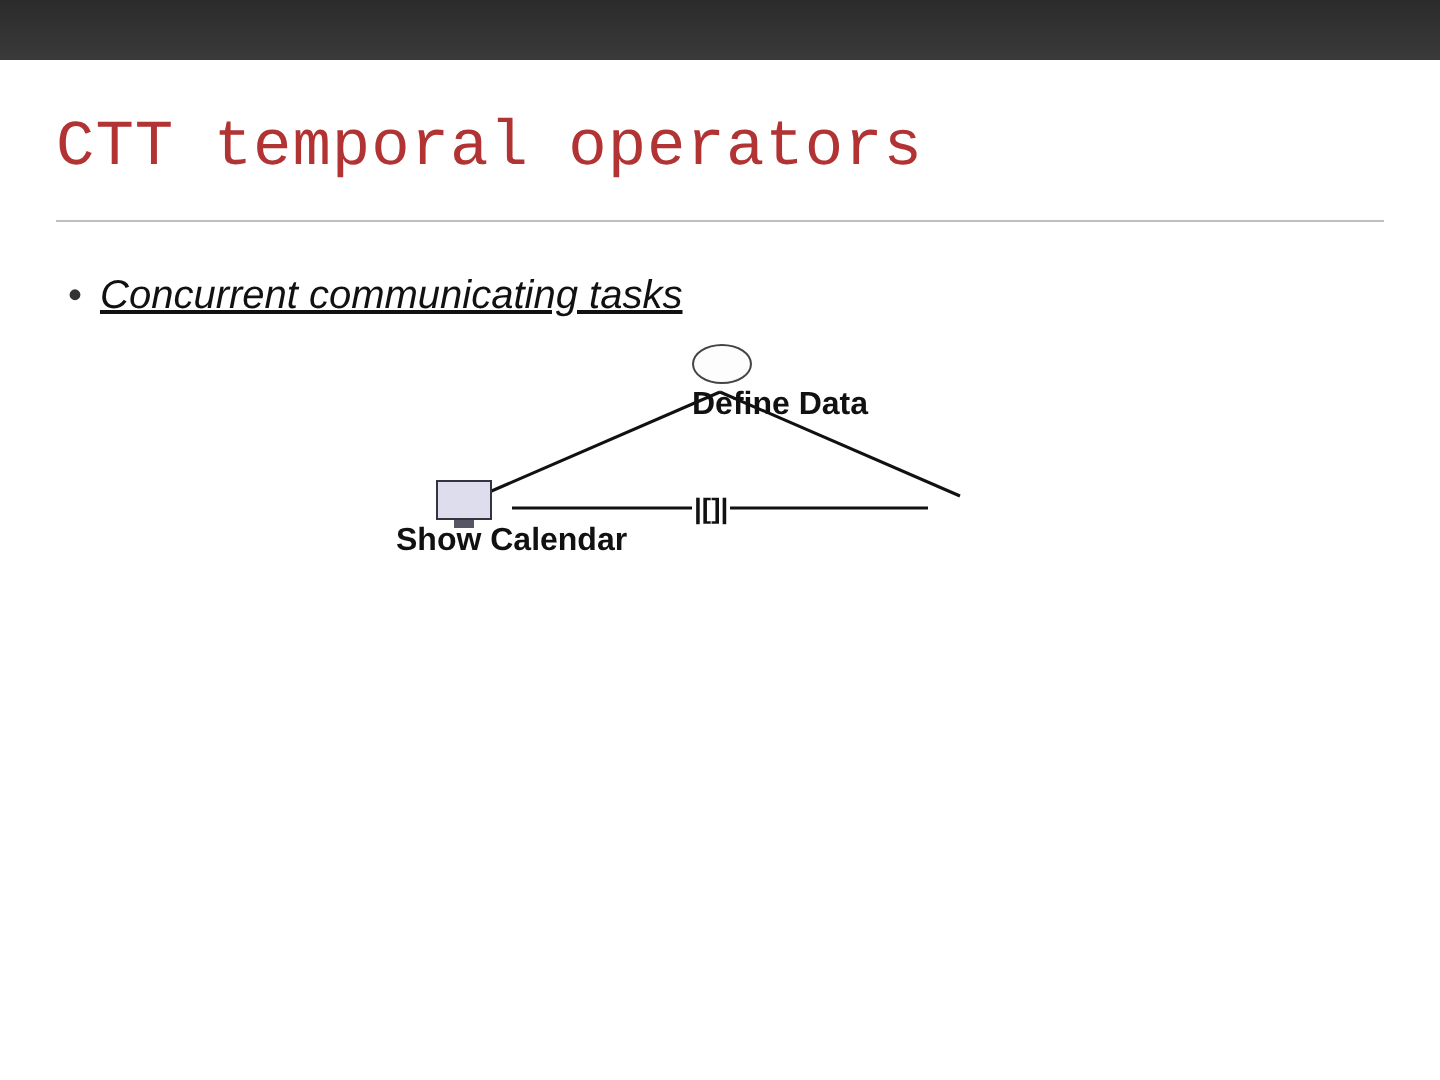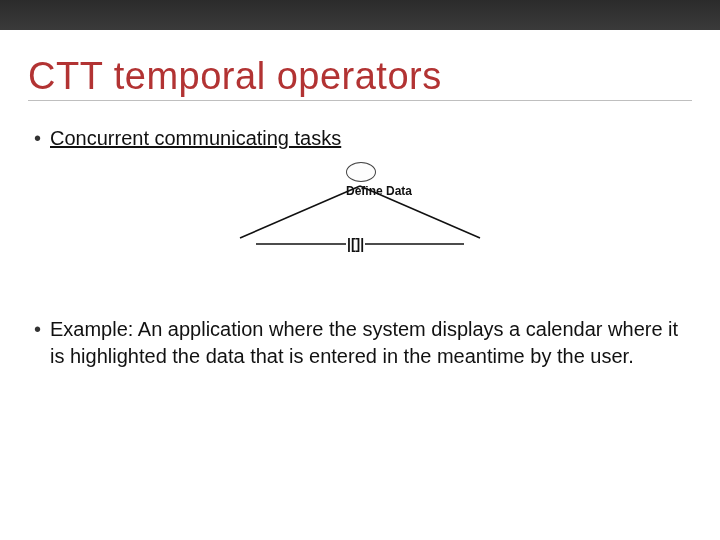--- a/index.html
+++ b/index.html
@@ -17,24 +17,24 @@
     height: 30px;
     background: linear-gradient(#2b2b2b, #3a3a3a);
   }
   .content {
     position: absolute;
     top: 45px; left: 0; right: 0; bottom: 0;
     padding: 0 28px 0 28px;
     box-sizing: border-box;
   }
   .title {
-    font-family: Liberation Sans, sans-serif;
-    font-size: 38px;
+    font-family: Liberation Mono, monospace;
+    font-size: 32px;
     color: #b23333;
-    margin: 10px 0 2px 0;
+    margin: 10px 0 18px 0;
     letter-spacing: 0.5px;
   }
   .rule {
     height: 1px;
     background: #bfbfbf;
     margin-bottom: 24px;
   }
   ul.bullets {
     list-style: none;
     padding: 0;
@@ -47,37 +47,37 @@
     line-height: 1.35;
     margin-bottom: 8px;
   }
   ul.bullets > li::before {
     content: "•";
     position: absolute;
     left: 0;
     top: 0;
     color: #333;
   }
-  .underlined { text-decoration: underline; }
+  .underlined { text-decoration: underline; font-style: italic; }
 
   
   .diagram {
     position: relative;
     width: 380px;
     height: 120px;
     margin: 8px auto 18px auto;
   }
   .diagram svg {
     position: absolute;
     top: 0; left: 0;
   }
   .d-icon {
     position: absolute;
     text-align: center;
-    font-size: 12px;
+    font-size: 16px;
     font-family: Arial, sans-serif;
     font-weight: bold;
   }
   .d-cloud {
     width: 28px; height: 18px;
     border: 1px solid #444;
     border-radius: 50%;
     background: #fdfdfd;
   }
   .d-monitor {
@@ -129,27 +129,26 @@
       <line x1="190" y1="26" x2="70" y2="78" stroke="#111" stroke-width="1.5"></line>
       <line x1="190" y1="26" x2="310" y2="78" stroke="#111" stroke-width="1.5"></line>
       <line x1="86" y1="84" x2="294" y2="84" stroke="#111" stroke-width="1.5"></line>
     </svg>
 
     <div class="d-icon" style="left:176px; top:2px;">
       <div class="d-cloud"></div>
       <div class="cap">Define Data</div>
     </div>
 
+    <div class="d-icon" style="left:48px; top:70px;">
+      <div class="d-monitor"></div>
+      <div class="cap" style="margin-left:-20px;">Show Calendar</div>
+    </div>
 
 
     <div class="op-label" style="left:176px; top:76px;">|[]|</div>
   </div>
 
 
   <div style="height:18px;"></div>
 
-  <ul class="bullets">
-    <li>
-      <span>Example: An application where the system displays a calendar where it is highlighted the data that is entered in the meantime by the user.</span>
-    </li>
-  </ul>
 
 </div>
 
 </body></html>

